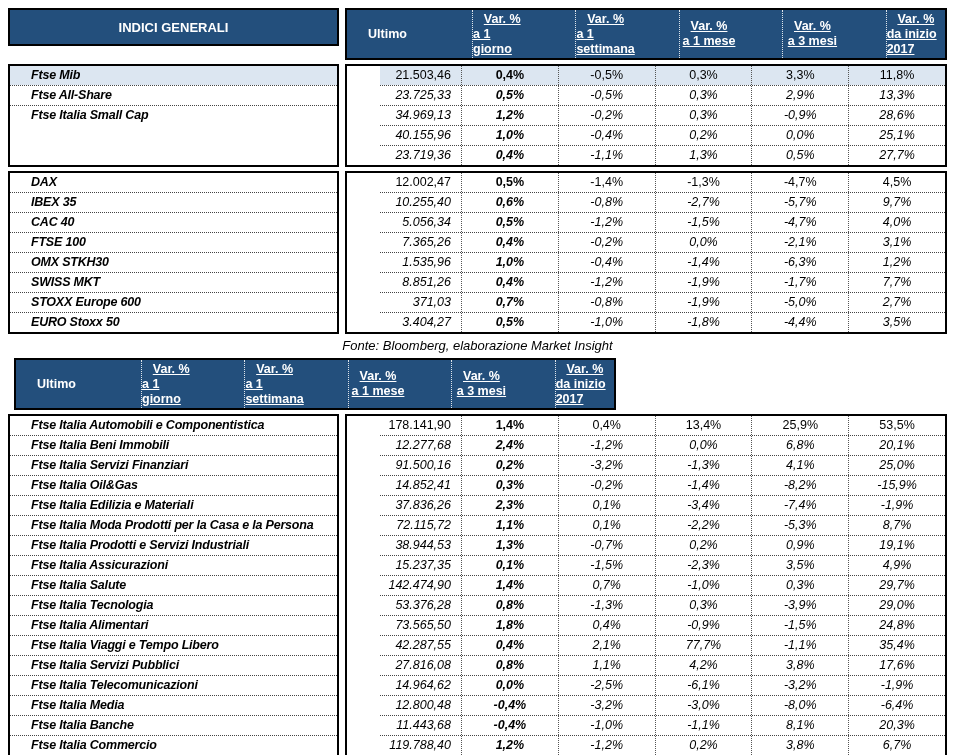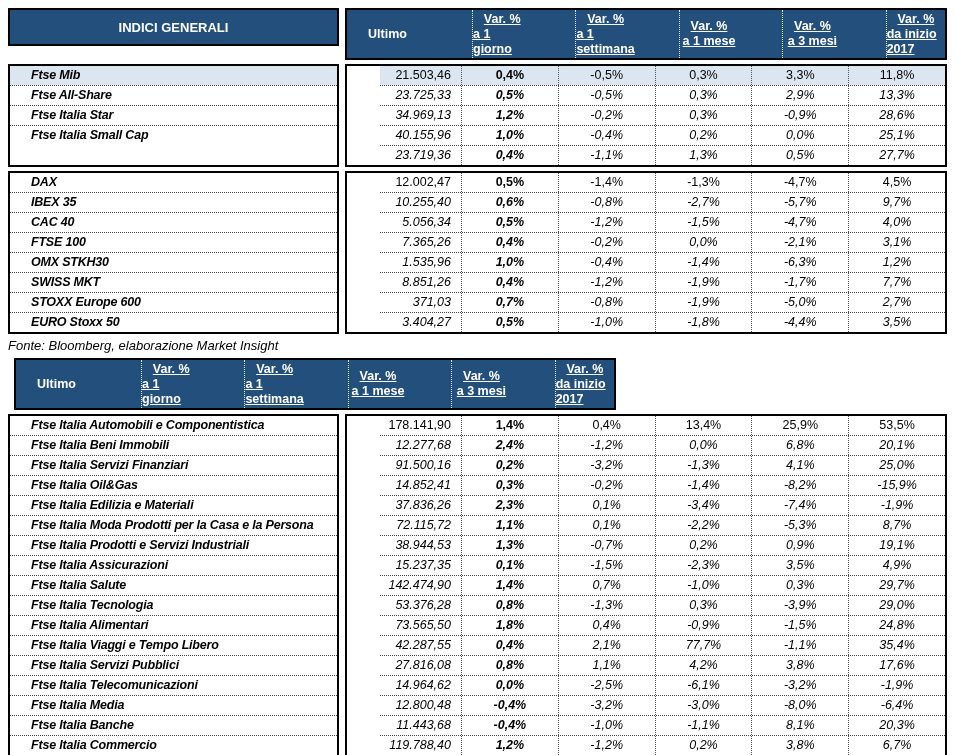--- a/index.html
+++ b/index.html
@@ -27,21 +27,21 @@
         font-size:12.5px;letter-spacing:-0.2px;padding-left:21px;
         white-space:nowrap;overflow:hidden;}
   .drow{display:flex;height:19px;line-height:19px;font-size:12.5px;}
   .nrow + .nrow,.drow + .drow{border-top:1px dotted #444;font-style:italic;}
   .drow .c{box-sizing:border-box;}
   .drow .cu{flex:0 0 81px;text-align:right;padding-right:10px;}
   .drow .cp{flex:1;text-align:center;}
   .drow .cp0{font-weight:bold;}
   .drow .c + .c{border-left:1px dotted #555;}
   .hl{background:var(--hl,#DCE6F1);}
-  .source{width:939px;text-align:left;font-style:italic;font-size:13px;
+  .source{width:939px;text-align:center;font-style:italic;font-size:13px;
           line-height:20px;margin:2px 0;}
 </style>
 </head>
 <body>
 
 <div class="page">
   <div id="table-slot-0">
       <div class="tbl">
         <div class="grp">
           <div class="titlebox b2 hdrbg">INDICI GENERALI</div>
@@ -67,21 +67,20 @@
             <div class="hcell cp">
               <span>Var. %</span>
               <span>da inizio 2017</span>
             </div>
           </div>
         </div>
         <div class="grp">
           <div class="names b2">
             <div class="nrow hl">Ftse Mib</div>
             <div class="nrow">Ftse All-Share</div>
-            <div class="nrow">Ftse Italia Star</div>
             <div class="nrow">Ftse Italia Small Cap</div>
           </div>
           <div class="vgap"></div>
           <div class="datas b2">
             <div class="drow hl">
               <div class="c cu">21.503,46</div>
               <div class="c cp cp0">0,4%</div>
               <div class="c cp">-0,5%</div>
               <div class="c cp">0,3%</div>
               <div class="c cp">3,3%</div>

